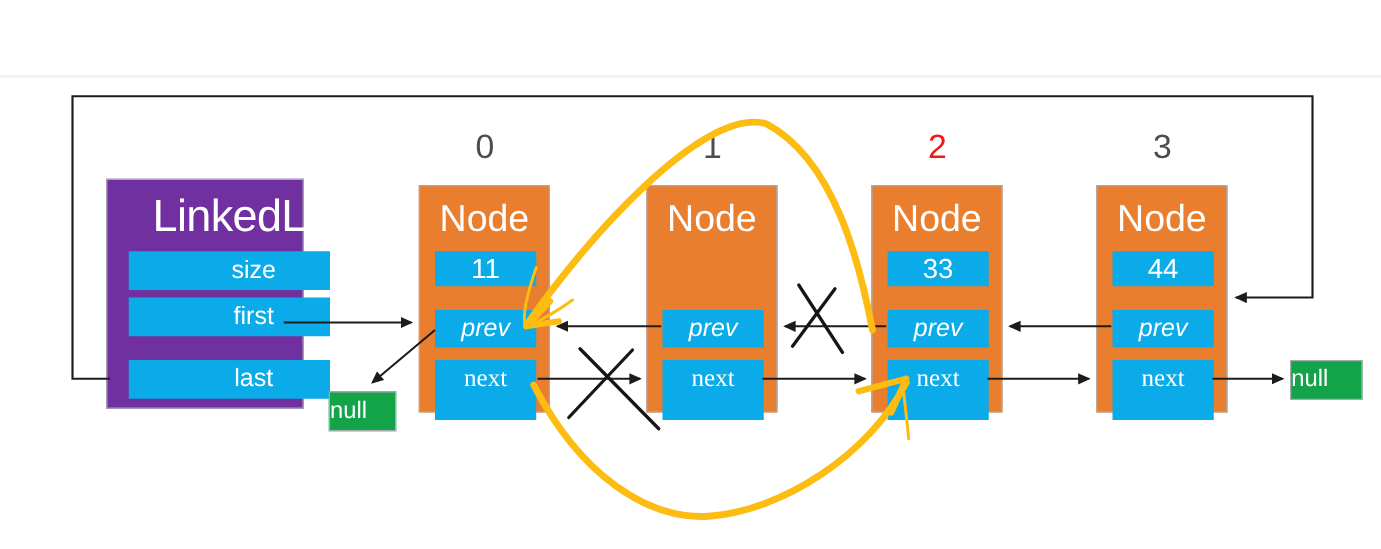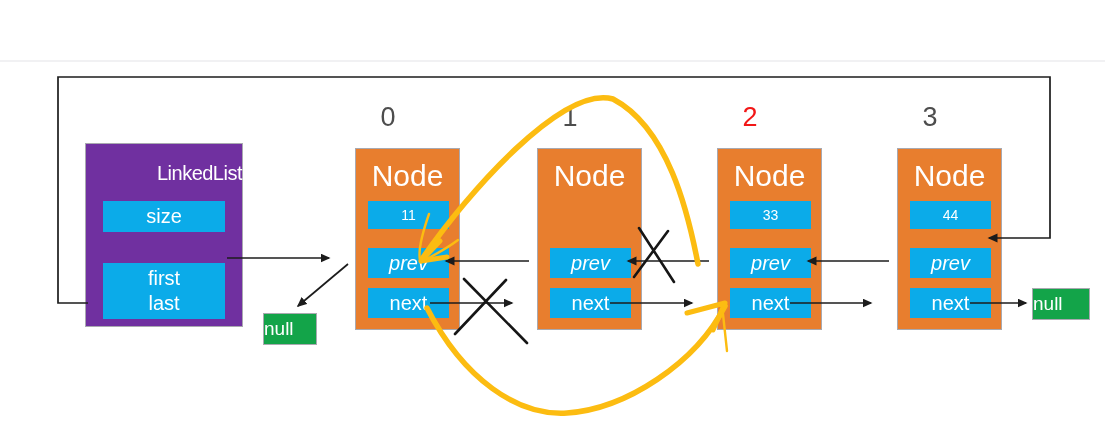--- a/index.html
+++ b/index.html
@@ -8,35 +8,35 @@
     background:#ffffff;font-family:"Liberation Sans",sans-serif;
     -webkit-font-smoothing:antialiased;
   }
   .top-edge{position:absolute;left:0;top:60px;width:1105px;height:2px;background:#f1f1f3;}
   .overlay{position:absolute;left:0;top:0;width:1105px;height:439px;pointer-events:none;z-index:5;}
 
   
   .llbox{position:absolute;left:85px;top:143px;width:158px;height:184px;
     background:#7030a0;border:1px solid #a9a9b0;box-sizing:border-box;z-index:2;}
   .ll-title{position:absolute;left:0;top:5px;width:100%;height:48px;line-height:48px;
-    text-align:right;color:#fff;font-size:20px;letter-spacing:-0.5px;}
+    text-align:right;color:#fff;font-size:36px;letter-spacing:-0.5px;padding-left:36px;}
   .ll-field{position:absolute;left:17px;width:122px;height:31px;line-height:31px;
-    background:#0babe9;color:#fff;font-size:20px;text-align:center;}
-  .f-size{top:57px;}  .f-first{top:119px;}  .f-last{top:144px;}
+    background:#0babe9;color:#fff;font-size:20px;text-align:center;padding-left:39px;}
+  .f-size{top:57px;}  .f-first{top:94px;}  .f-last{top:144px;}
 
   
   .node{position:absolute;top:148px;width:105px;height:182px;
-    background:#e87e2e;border:1px solid #a9a9b0;box-sizing:border-box;z-index:2;margin-left:20px;}
+    background:#e87e2e;border:1px solid #a9a9b0;box-sizing:border-box;z-index:2;}
   .n0{left:335px;} .n1{left:517px;} .n2{left:697px;} .n3{left:877px;}
   .node-title{position:absolute;left:0;top:5px;width:100%;height:44px;line-height:44px;
     text-align:center;color:#fff;font-size:30px;}
   .cell{position:absolute;left:12px;width:81px;background:#0babe9;color:#fff;text-align:center;}
-  .c-val{top:52px;height:28px;line-height:28px;font-size:14px;}
+  .c-val{top:52px;height:28px;line-height:28px;font-size:22px;}
   .c-prev{top:99px;height:30px;line-height:30px;font-size:20px;font-style:italic;}
-  .c-next{top:139px;height:30px;line-height:30px;font-size:20px;}
+  .c-next{top:139px;height:48px;line-height:30px;font-size:20px;font-family:Liberation Serif, serif;}
 
   
   .idx{position:absolute;top:102px;width:40px;text-align:center;color:#4d4d4d;
     font-size:27px;z-index:3;}
   .i0{left:368px;} .i1{left:550px;} .i2{left:730px;color:#f21717;} .i3{left:910px;}
 
   
   .nullbox{position:absolute;background:#13a449;border:1px solid #a9a9b0;box-sizing:border-box;
     color:#fff;text-align:left;z-index:2;}
   .null-left{left:263px;top:313px;width:54px;height:32px;line-height:30px;font-size:19px;}

